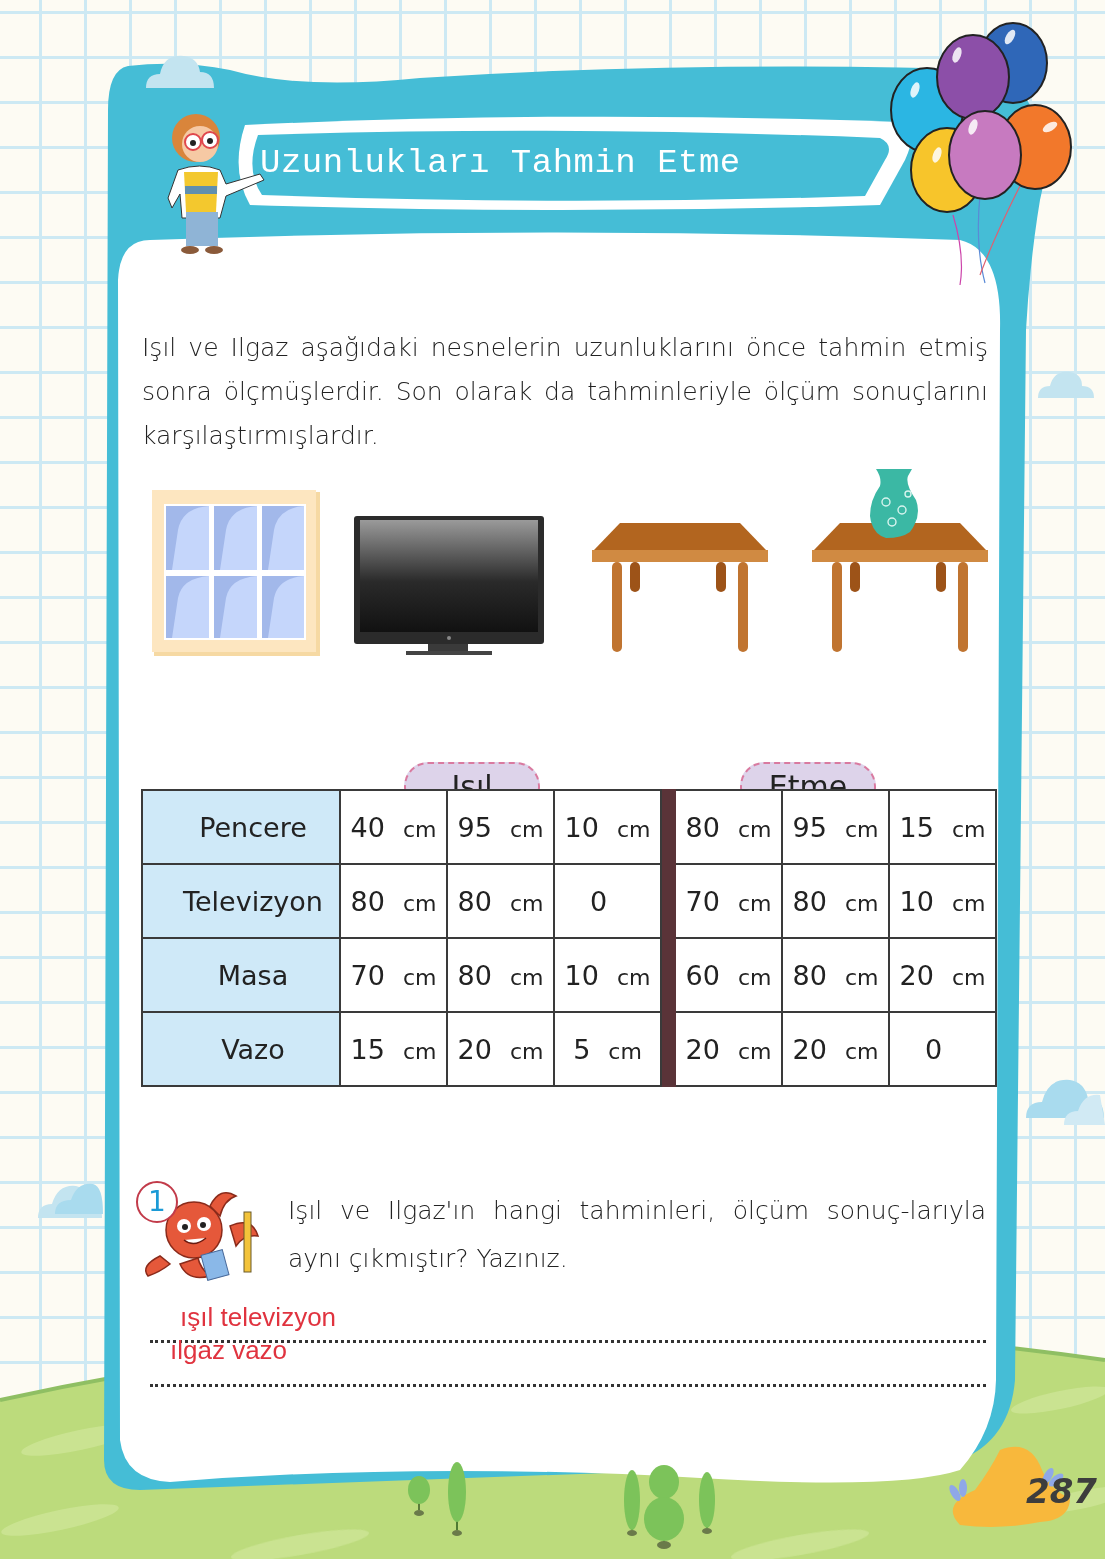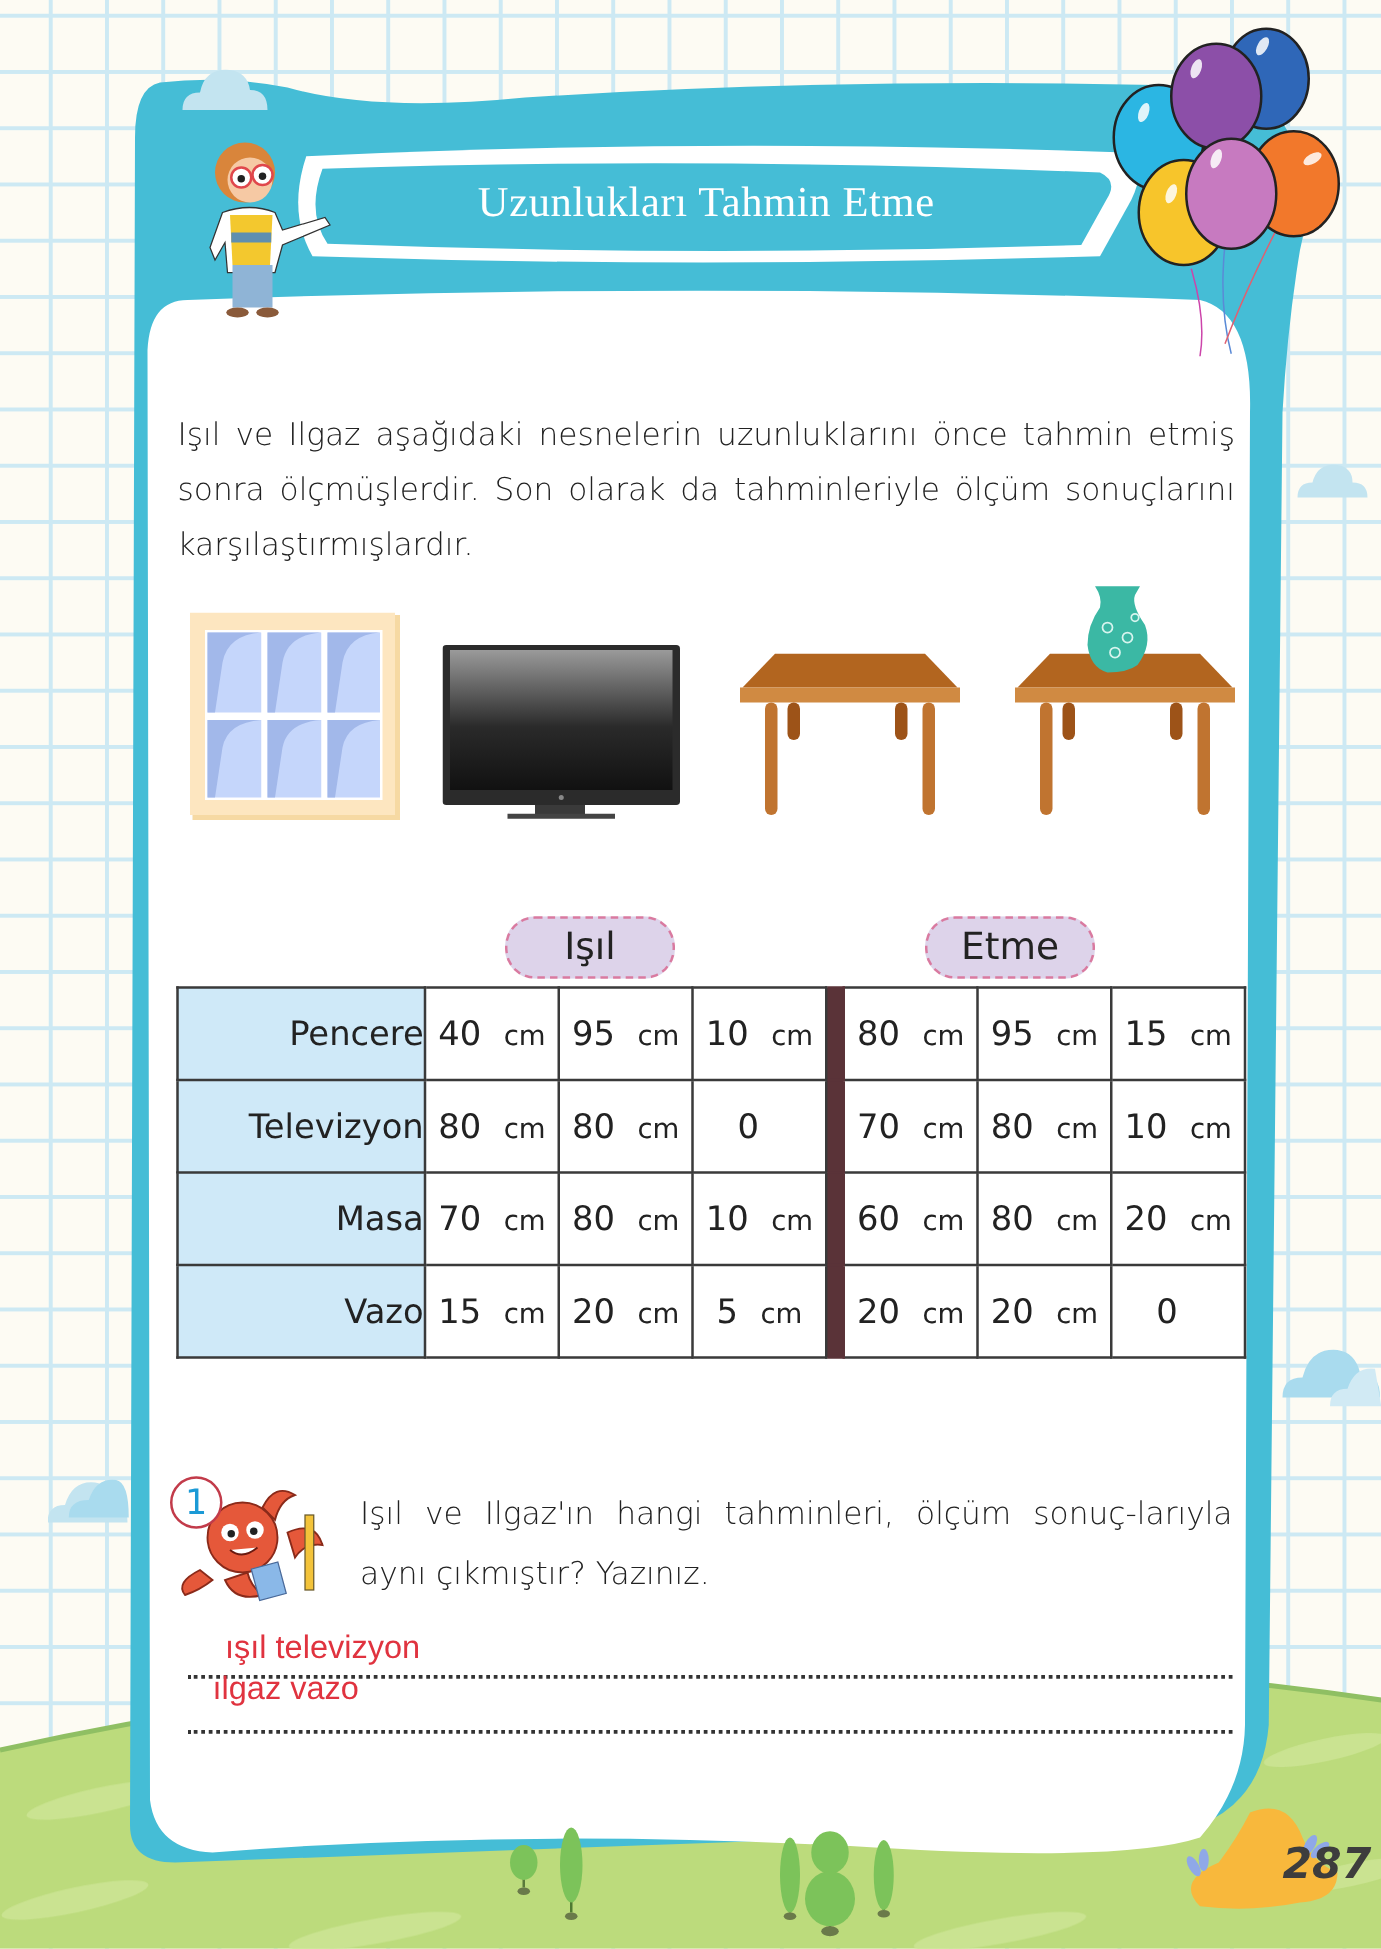--- a/index.html
+++ b/index.html
@@ -10,42 +10,42 @@
       linear-gradient(to right, #cde9f3 3px, transparent 3px),
       linear-gradient(to bottom, #cde9f3 3px, transparent 3px);
     background-size: 45px 45px;
     background-position: 39px 11px;
     font-family: "DejaVu Sans", sans-serif;
   }
   .abs { position: absolute; }
   .svg-layer { position: absolute; left: 0; top: 0; }
   .title-text {
     position: absolute; left: 260px; top: 138px; width: 610px; height: 50px;
-    text-align: center; color: #ffffff; font-size: 34px; line-height: 50px;
-    font-family: Liberation Serif, serif; font-weight: 300; letter-spacing: 0.5px;
+    color: #ffffff; font-size: 34px; line-height: 50px;
+    font-family: Liberation Mono, monospace; font-weight: 300; letter-spacing: 0.5px;
   }
   .intro {
     position: absolute; left: 142px; top: 278px; width: 846px;
     font-size: 25px; line-height: 44px; color: #222;
     text-align: justify; text-align-last: left;
     font-family: "DejaVu Sans", sans-serif; font-weight: 300; margin-top: 48px;
   }
   .name-pill {
     position: absolute; height: 46px; border-radius: 24px;
     background: #ddd3ea; border: 2px dashed #d97aa0;
-    font-size: 30px; line-height: 46px; text-align: center; color: #222;
+    font-size: 30px; line-height: 46px; text-align: center; color: #222; margin-top: 29px;
   }
   table.data {
     position: absolute; left: 141px; top: 789px;
     border-collapse: collapse; font-size: 27px; color: #222;
     font-family: "DejaVu Sans", sans-serif; font-weight: 300;
   }
   table.data td, table.data th { border: 2px solid #3a3a3a; padding: 0; font-weight: normal; }
   table.data th.hdr { background: #c48fc2; height: 58px; width: 105px; text-align: center; }
-  table.data td.lbl { background: #cfe9f8; width: 172px; text-align: right; padding-left: 24px; }
+  table.data td.lbl { background: #cfe9f8; width: 172px; text-align: center; padding-left: 24px; }
   table.data td.val { background: #ffffff; width: 105px; text-align: center; height: 72px; }
   table.data .blank { border: none; background: transparent; }
   table.data .divider { background: #5a3338; width: 12px; border-color: #5a3338; }
   .unit { font-size: 22px; margin-left: 18px; }
   .qnum {
     position: absolute; left: 136px; top: 1181px; width: 38px; height: 38px;
     border-radius: 50%; border: 2px solid #c23b4a; background: #fff;
     color: #1b9ad6; font-size: 28px; line-height: 38px; text-align: center;
   }
   .question {

